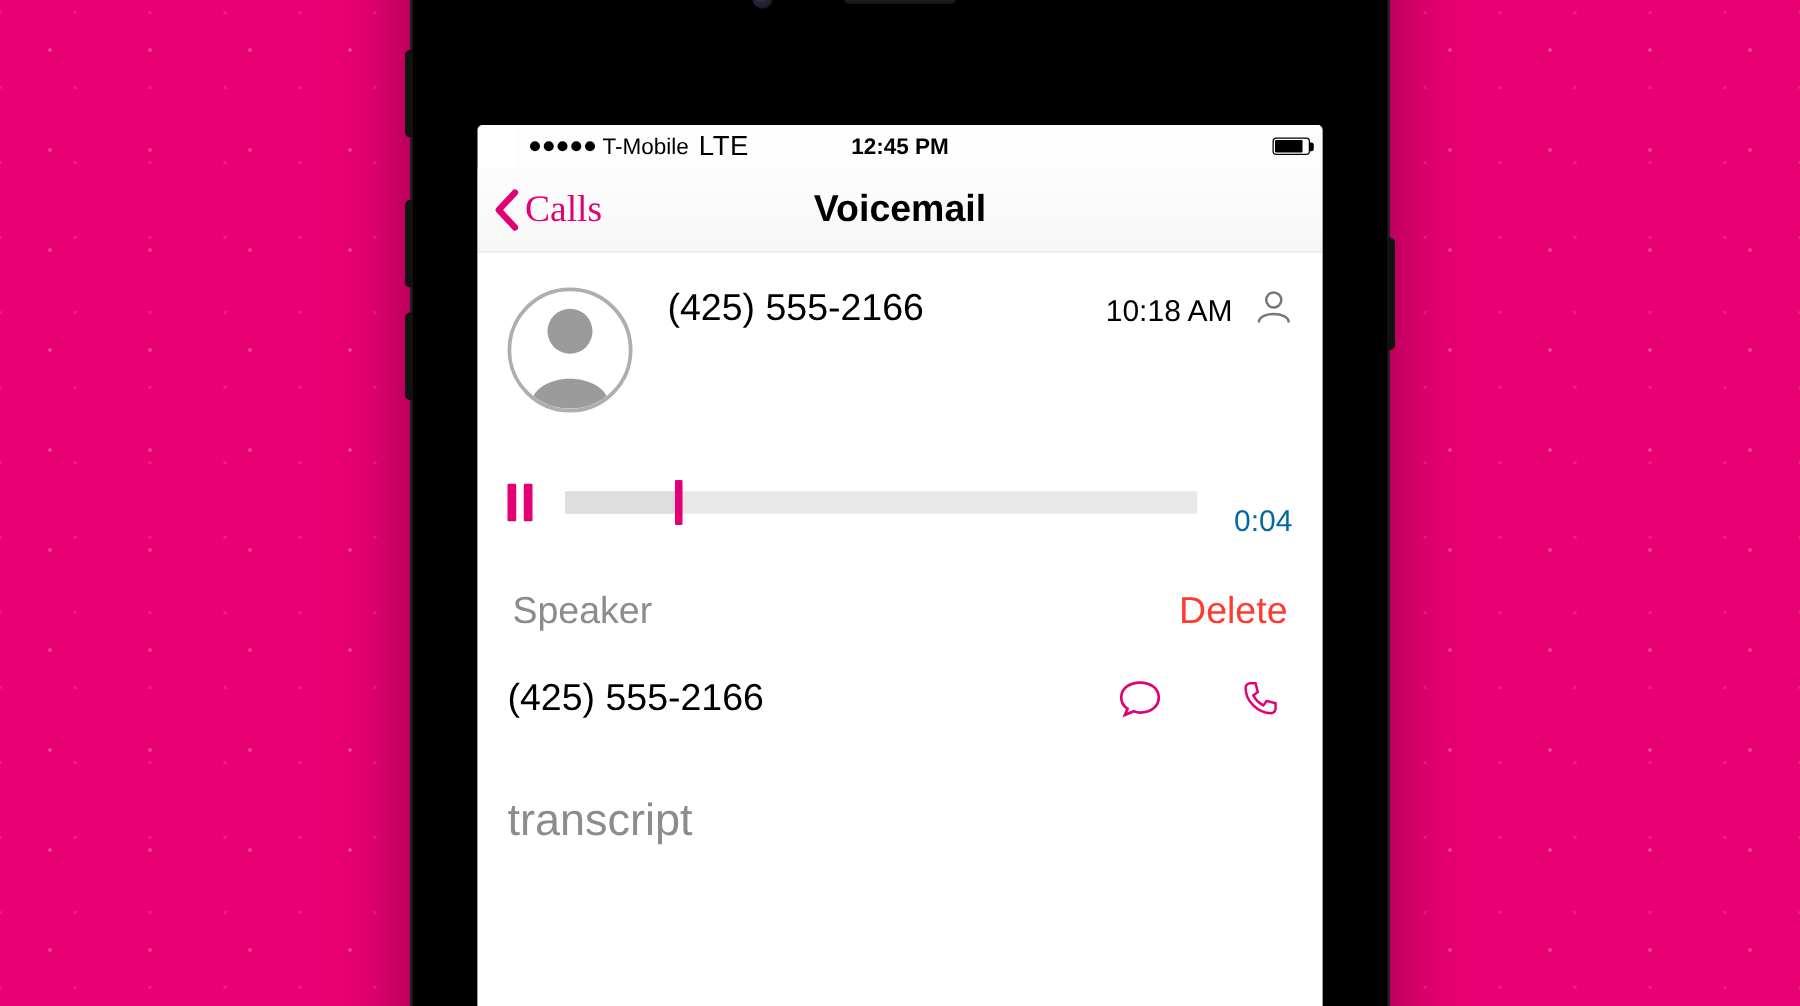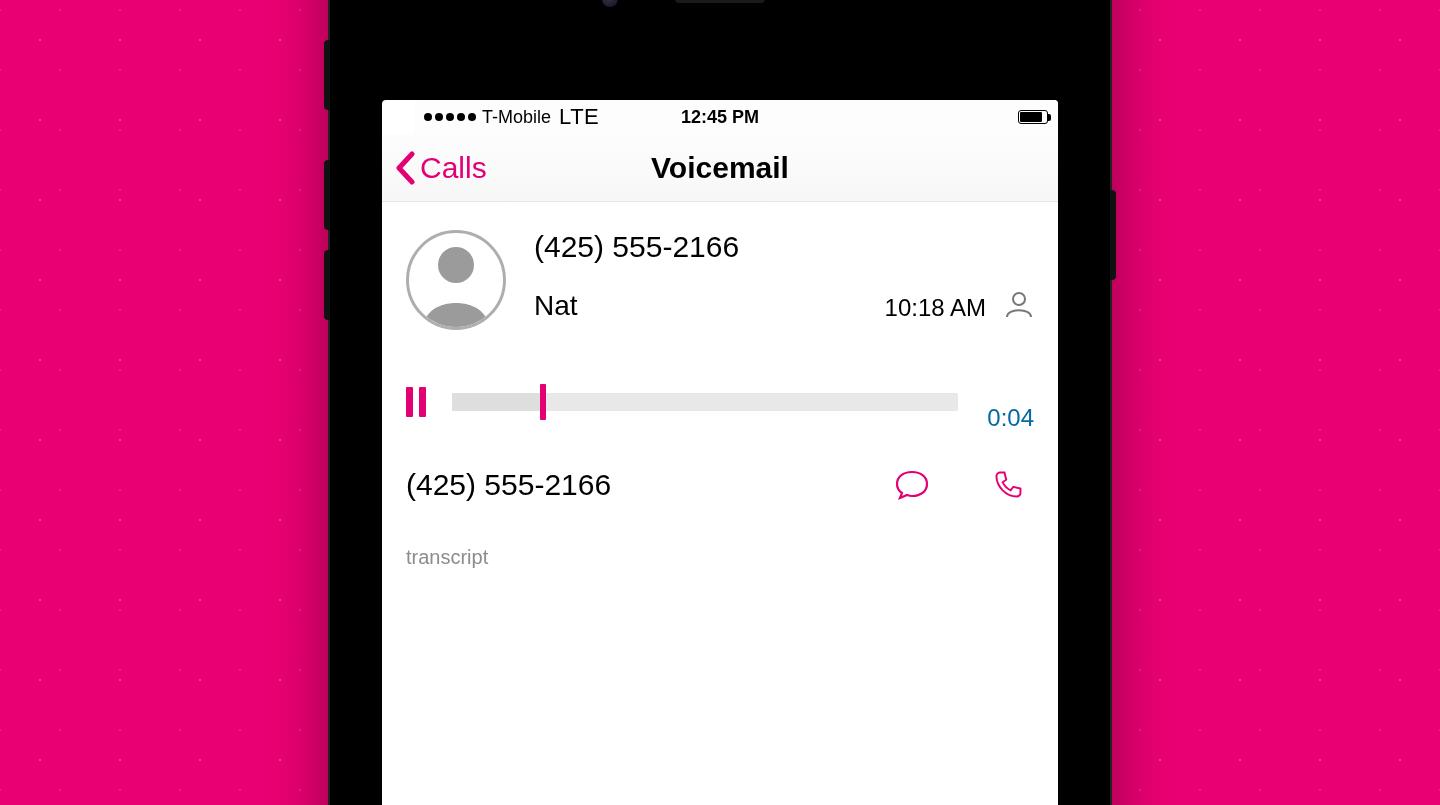--- a/index.html
+++ b/index.html
@@ -112,20 +112,21 @@
       border-bottom: 1px solid #e5e5e5;
       display: flex;
       align-items: center;
       position: relative;
       padding: 0 12px;
     }
     .back {
       display: flex; align-items: flex-start; gap: 4px;
       color: #e20074; font-size: 30px; font-weight: 400;
       cursor: pointer;
+      font-family: Liberation Serif, serif;
     }
     .back svg { width: 22px; height: 34px; }
     .nav-title {
       position: absolute; left: 50%; transform: translateX(-50%);
       font-size: 30px; font-weight: 600; color: #000;
     }
 
     
     .content { flex: 1; padding: 20px 24px 0 24px; background: #fff; }
 
@@ -168,21 +169,21 @@
     .delete-btn { font-size: 30px; color: #ff3b30; cursor: pointer;}
 
     
     .contact-block { margin-top: 36px; }
     .label { font-size: 26px; color: #8c8c8c; }
     .contact-line { display: flex; align-items: center; justify-content: space-between; margin-top: 8px;}
     .contact-number { font-size: 30px; color: #000; }
     .contact-actions { display: flex; gap: 60px; align-items: center; padding-right: 8px;}
     .contact-actions svg { width: 36px; height: 32px; stroke: #e20074; fill: none; stroke-width: 2.2; cursor: pointer;}
 
-    .transcript-label { margin-top: 44px; font-size: 20px; color: #8c8c8c; }
+    .transcript-label { margin-top: 59px; font-size: 36px; color: #8c8c8c; }
 
   </style>
 </head>
 <body>
 
 <div class="bg-dots"></div>
 
 <div class="phone">
   <div class="speaker-slot"></div>
   <div class="camera-dot"></div>
@@ -222,21 +223,20 @@
       <div class="caller-row">
         <div class="avatar">
           <svg viewBox="0 0 80 90">
             <circle cx="40" cy="28" r="18"></circle>
             <path d="M8 90 C 8 58, 72 58, 72 90 Z"></path>
           </svg>
         </div>
         <div class="caller-info">
           <div class="caller-left">
             <div class="phone-number">(425) 555-2166</div>
-            <div class="caller-name">Nat</div>
           </div>
           <div class="caller-right">
             <div class="vm-time">10:18 AM</div>
             <div class="contact-icon">
               <svg viewBox="0 0 30 28">
                 <circle cx="15" cy="9" r="6"></circle>
                 <path d="M3 27 C 3 18, 27 18, 27 27"></path>
               </svg>
             </div>
           </div>
@@ -248,20 +248,24 @@
           <span></span>
           <span></span>
         </div>
         <div class="track">
           <div class="fill"></div>
           <div class="playhead"></div>
         </div>
         <div class="elapsed">0:04</div>
       </div>
 
+      <div class="actions">
+        <div class="speaker-btn">Speaker</div>
+        <div class="delete-btn">Delete</div>
+      </div>
 
       <div class="contact-block">
         <div class="contact-line">
           <div class="contact-number">(425) 555-2166</div>
           <div class="contact-actions">
             <svg viewBox="0 0 36 32">
               <path d="M18 3 C 9 3 3 8 3 15 C 3 19 5 22 8 24 L 6 29 L 13 26 C 14.5 26.5 16 27 18 27 C 27 27 33 22 33 15 C 33 8 27 3 18 3 Z"></path>
             </svg>
             <svg viewBox="0 0 36 36">
               <path d="M9 4 C 7 4 5 6 5 8 C 5 20 16 31 28 31 C 30 31 32 29 32 27 L 32 22 L 24 20 L 21 24 C 17 22 14 19 12 15 L 16 12 L 14 4 Z"></path>

